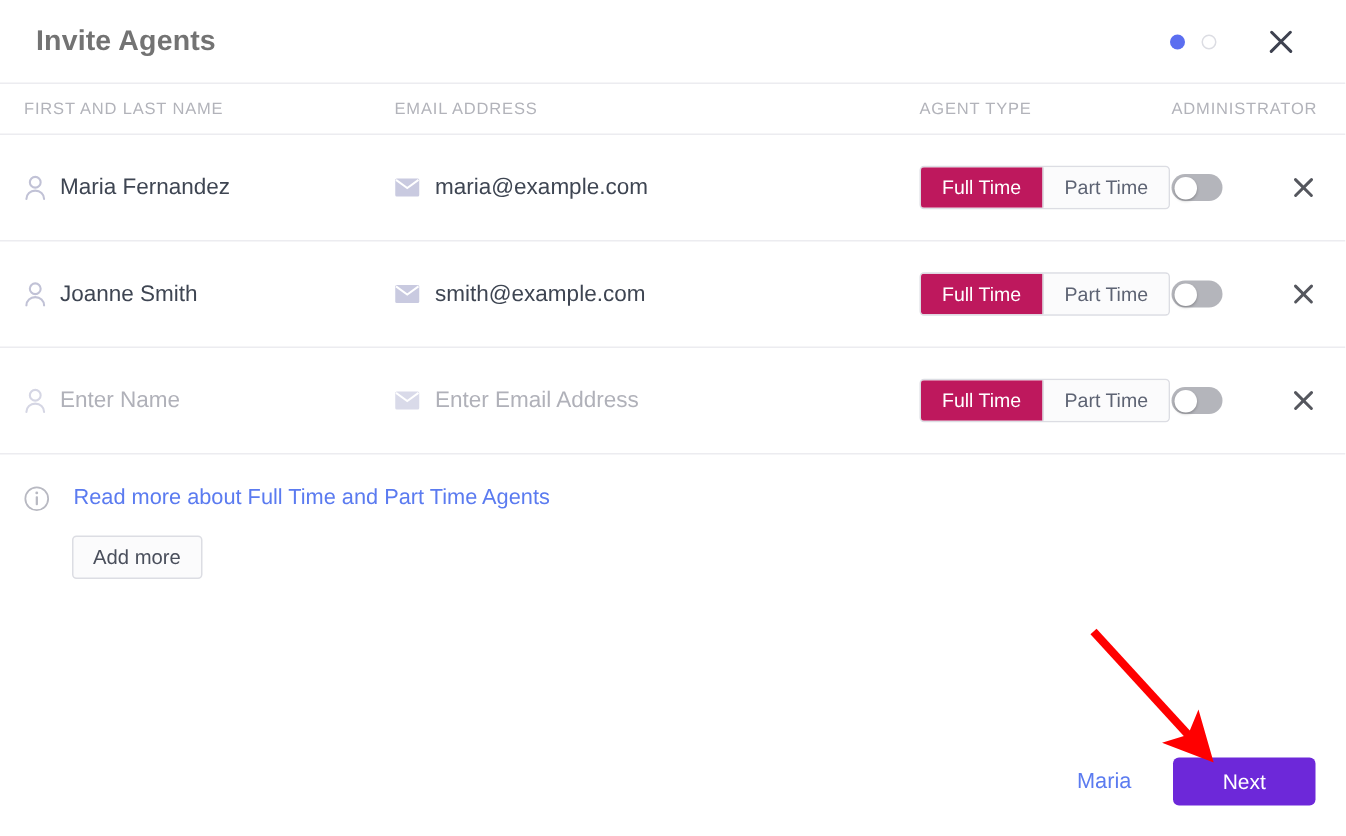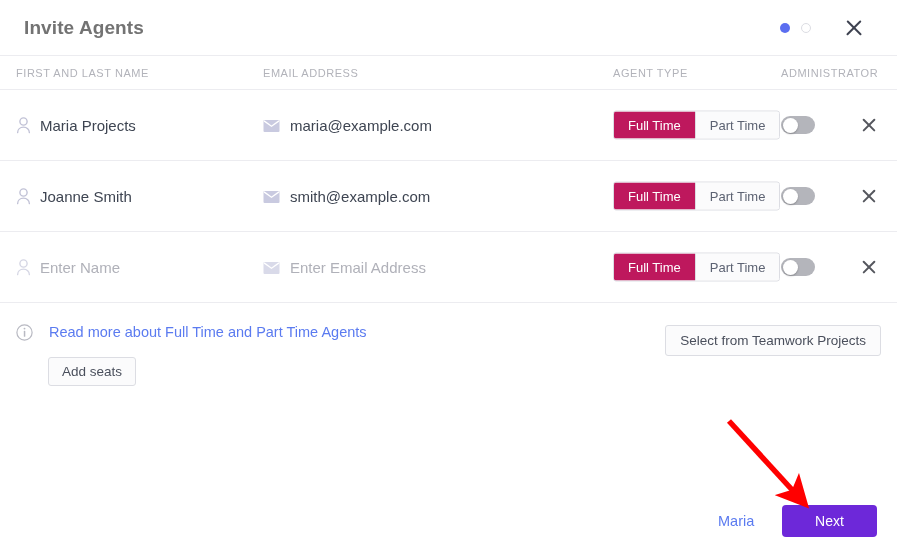--- a/index.html
+++ b/index.html
@@ -287,21 +287,21 @@
   </div>
 
   <div class="row">
     <div class="cell cell-name">
       <span class="ico person-ico">
         <svg viewBox="0 0 15 17" width="15" height="17">
             <circle cx="7.5" cy="5" r="3.6" fill="none" stroke="#c1c2d6" stroke-width="1.4"></circle>
             <path d="M1.6 16.2c0-3.3 2.6-5.6 5.9-5.6s5.9 2.3 5.9 5.6" fill="none" stroke="#c1c2d6" stroke-width="1.4" stroke-linecap="round"></path>
           </svg>
       </span>
-      <span class="field-text">Maria Projects</span>
+      <span class="field-text">Maria Fernandez</span>
     </div>
     <div class="cell cell-email">
       <span class="ico mail-ico">
         <svg viewBox="0 0 17 13" width="17" height="13">
             <rect x="0.5" y="0.5" width="16" height="12" rx="1" fill="#c9cae0"></rect>
             <path d="M1 1.4l7.5 5.4L16 1.4" fill="none" stroke="#ffffff" stroke-width="1.3"></path>
           </svg>
       </span>
       <span class="field-text">maria@example.com</span>
     </div>
@@ -395,22 +395,21 @@
   </div>
 
   <div class="info-icon">
     <svg viewBox="0 0 17 17" width="17" height="17">
       <circle cx="8.5" cy="8.5" r="7.6" fill="none" stroke="#b8b9c2" stroke-width="1.2"></circle>
       <circle cx="8.5" cy="4.6" r="0.95" fill="#b8b9c2"></circle>
       <rect x="7.8" y="6.8" width="1.5" height="6" rx="0.6" fill="#b8b9c2"></rect>
     </svg>
   </div>
   <div class="info-link">Read more about Full Time and Part Time Agents</div>
-  <button class="add-seats">Add seats</button>
-  <button class="select-projects">Select from Teamwork Projects</button>
+  <button class="add-seats">Add more</button>
 
   <div class="cancel-link">Maria</div>
   <button class="next-btn">Next</button>
 
   <svg class="arrow-overlay" viewBox="0 0 897 557">
     <defs>
       <marker id="arrowHead" markerWidth="6" markerHeight="6" refX="2.2" refY="3" orient="auto">
         <path d="M0,0 L6,3 L0,6 L1.4,3 Z" fill="#ff0000"></path>
       </marker>
     </defs>

